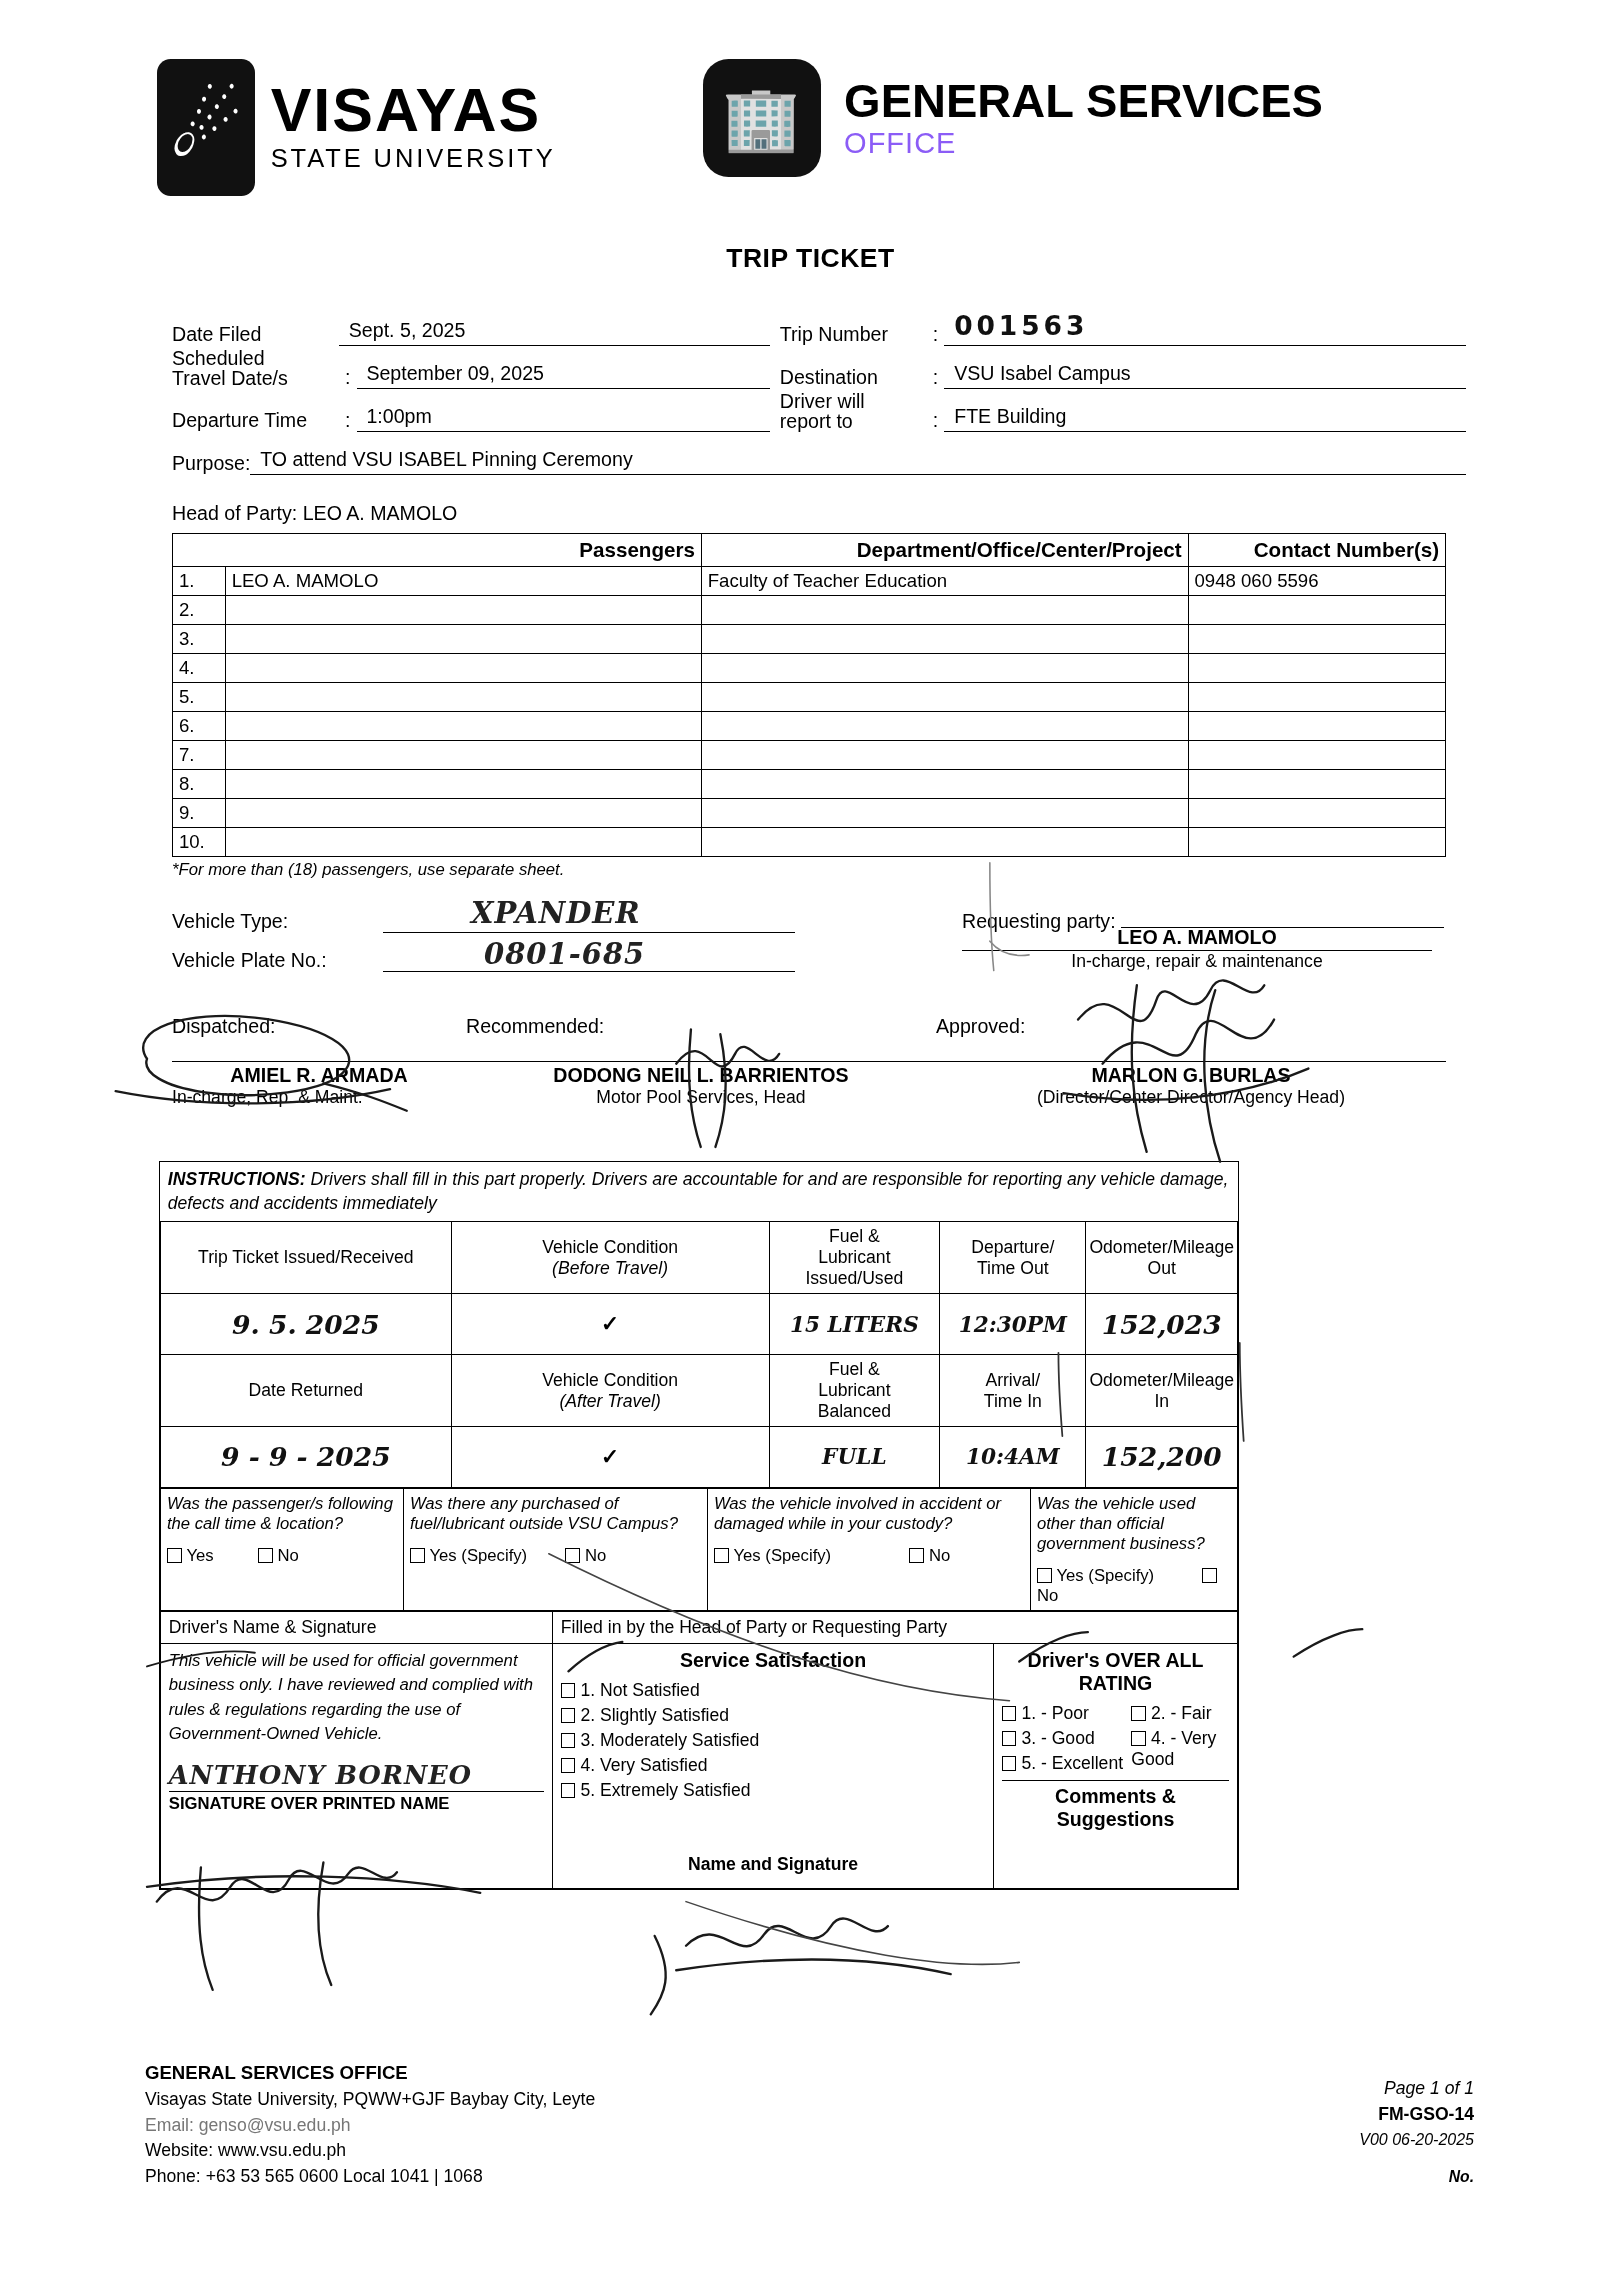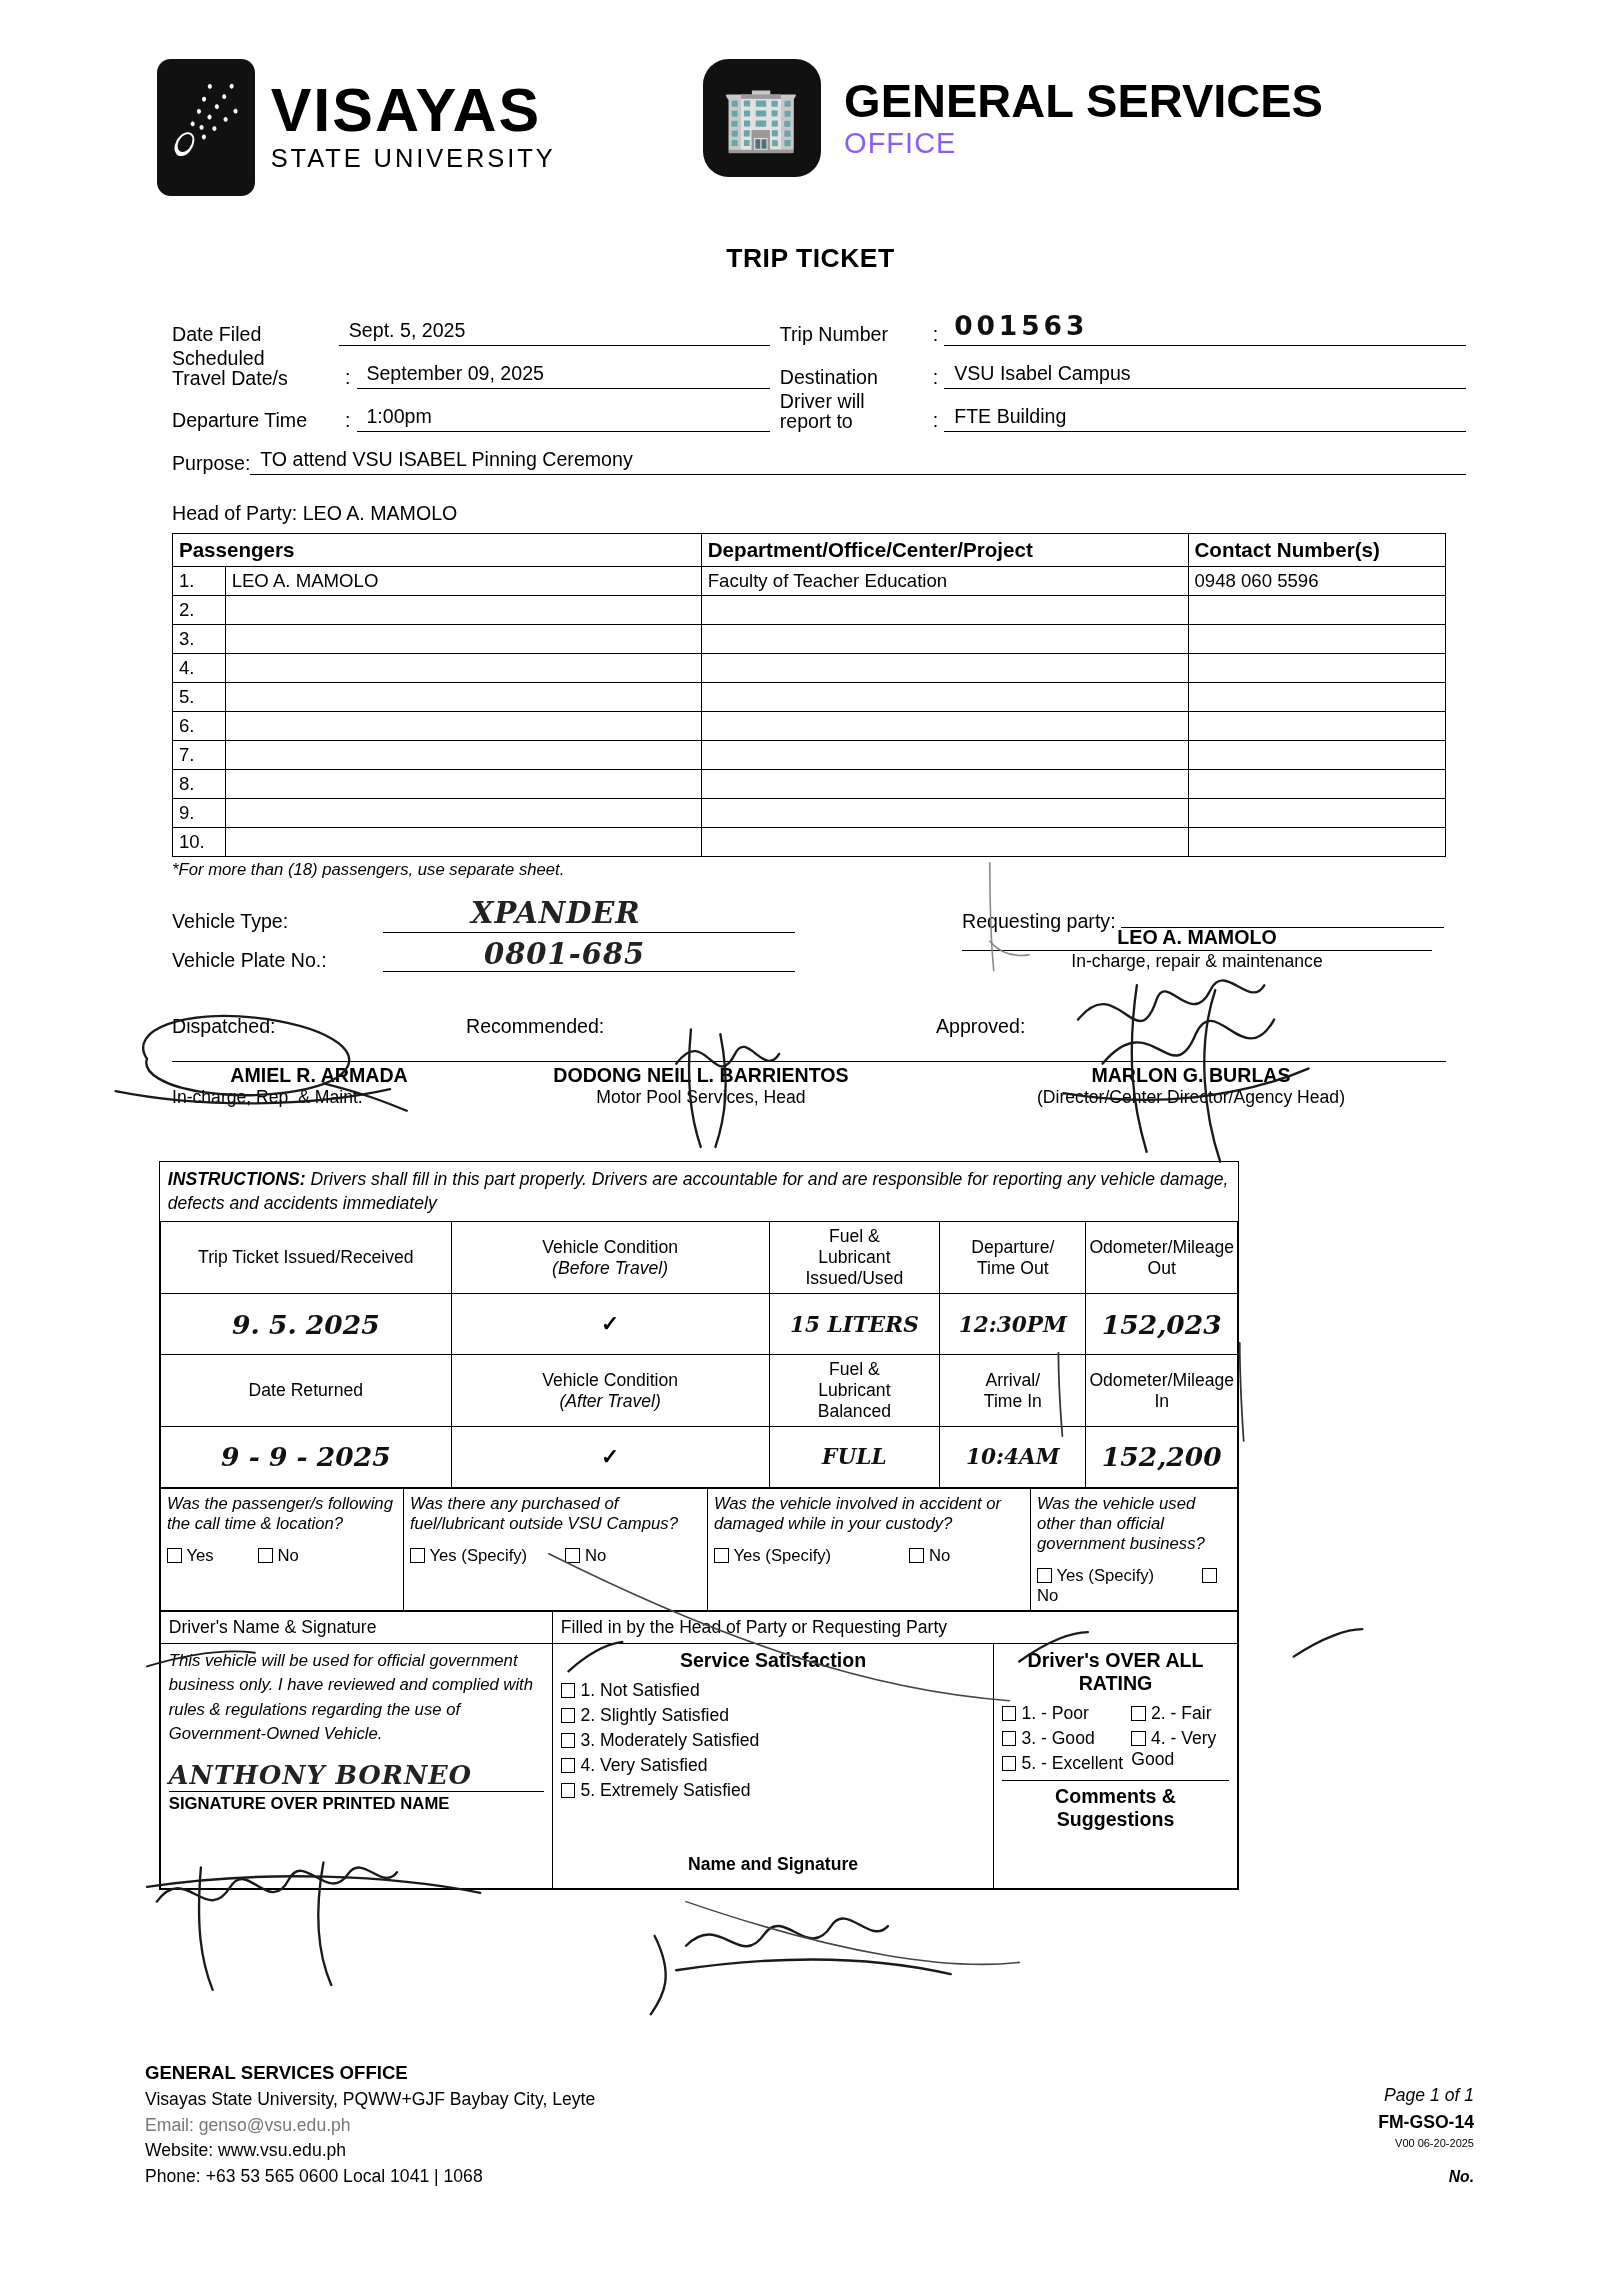--- a/index.html
+++ b/index.html
@@ -55,21 +55,21 @@
 
   .lab-w1 { width:167px; }
   .lab-w2 { width:147px; }
 
   
   .hop { margin:27.4px 0 7.8px 172px; font-size:19.6px; }
 
   
   table.pax { border-collapse:collapse; margin-left:172px; width:1274px; }
   table.pax th, table.pax td { border:1px solid #000; font-size:18.6px; padding:2px 5.9px; }
-  table.pax th { text-align:left; font-weight:bold; font-size:20.6px; padding:3.9px 5.9px; }
+  table.pax th { text-align:right; font-weight:bold; font-size:20.6px; padding:3.9px 5.9px; }
   table.pax td.num { width:54px; }
   table.pax td.pass { width:510px; }
   table.pax td.dept { width:500px; }
   table.pax td.cont { width:270px; }
   table.pax tr { height:29px; }
   .pax-note { margin-left:172px; font-size:16.7px; font-style:italic; margin-top:2.9px;}
 
   
   .veh { margin-left:172px; margin-top:13.7px; position:relative; width:1274px; }
   .vrow { display:flex; align-items:flex-end; height:39px; }
@@ -117,21 +117,21 @@
   .bold { font-weight:bold; }
   .rate-item { font-size:17.6px; padding:2px 0; }
 
   
   .footer { position:absolute; left:145px; bottom:103px; font-size:17.6px; line-height:1.45; }
   .footer .f1 { font-weight:bold; font-size:18.6px; }
   .footer .dim { color:#777; }
   .footer-right { position:absolute; right:147px; bottom:103px; text-align:right; font-size:17.6px; line-height:1.5;}
   .footer-right .it { font-style:italic; }
   .footer-right .bd { font-weight:bold; }
-  .footer-right .sm { font-size:11px; }
+  .footer-right .sm { font-size:16px; font-style:italic;}
   .footer-right .no { font-style:italic; font-weight:bold; font-size:15.7px; margin-top:13.7px;}
   svg.inkl { position:absolute; left:0; top:0; overflow:visible; }
 </style>
 </head>
 <body>
 
 <div class="page">
 
   <div class="header">
     <div class="logo-left">

